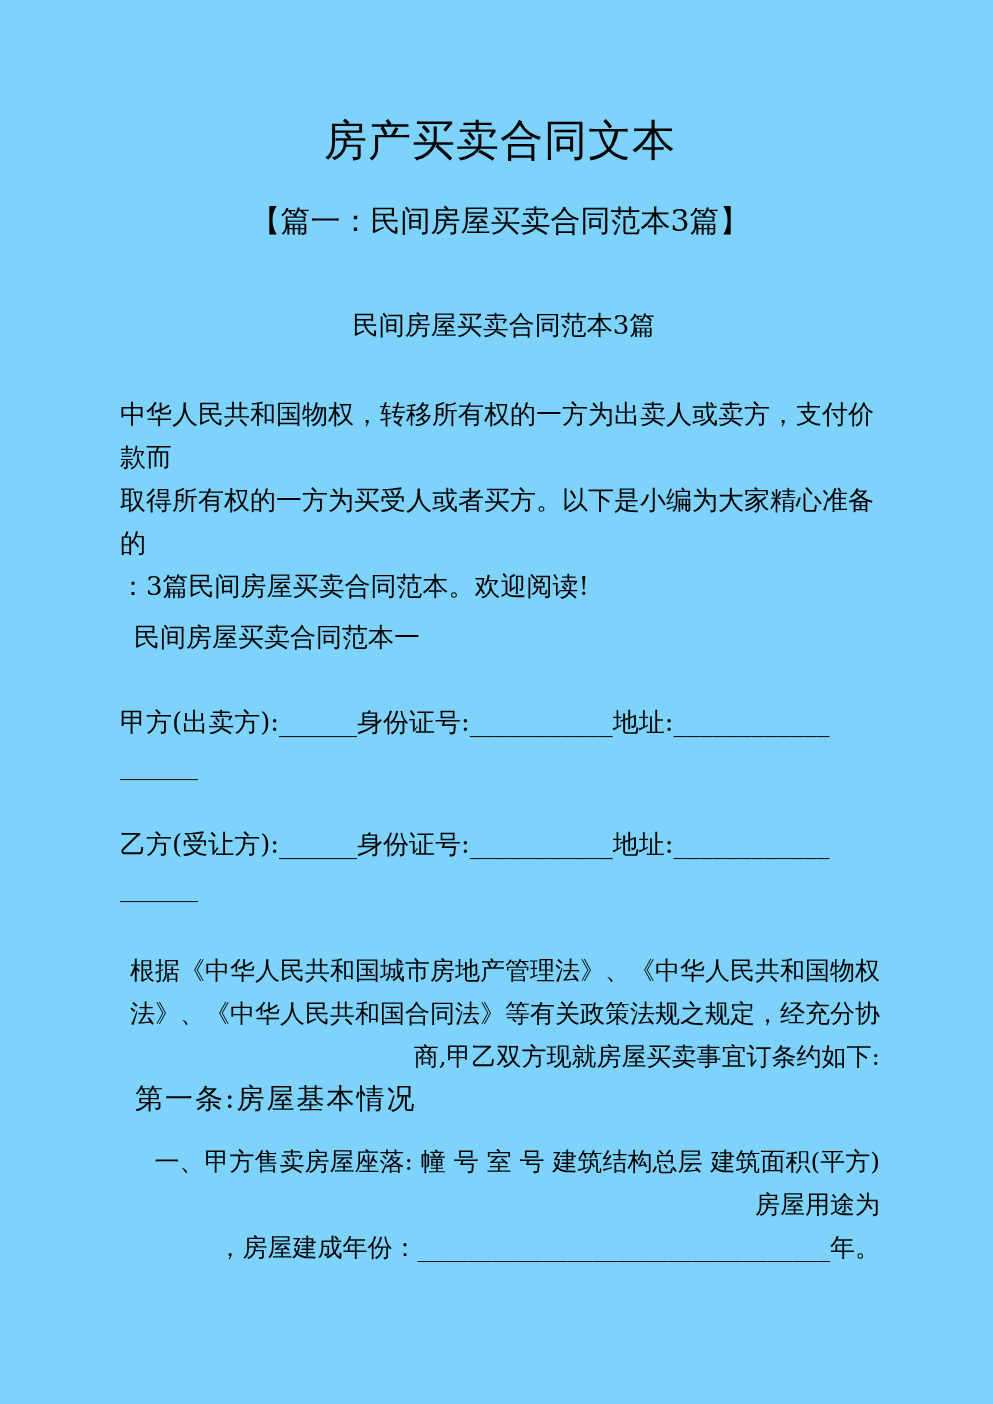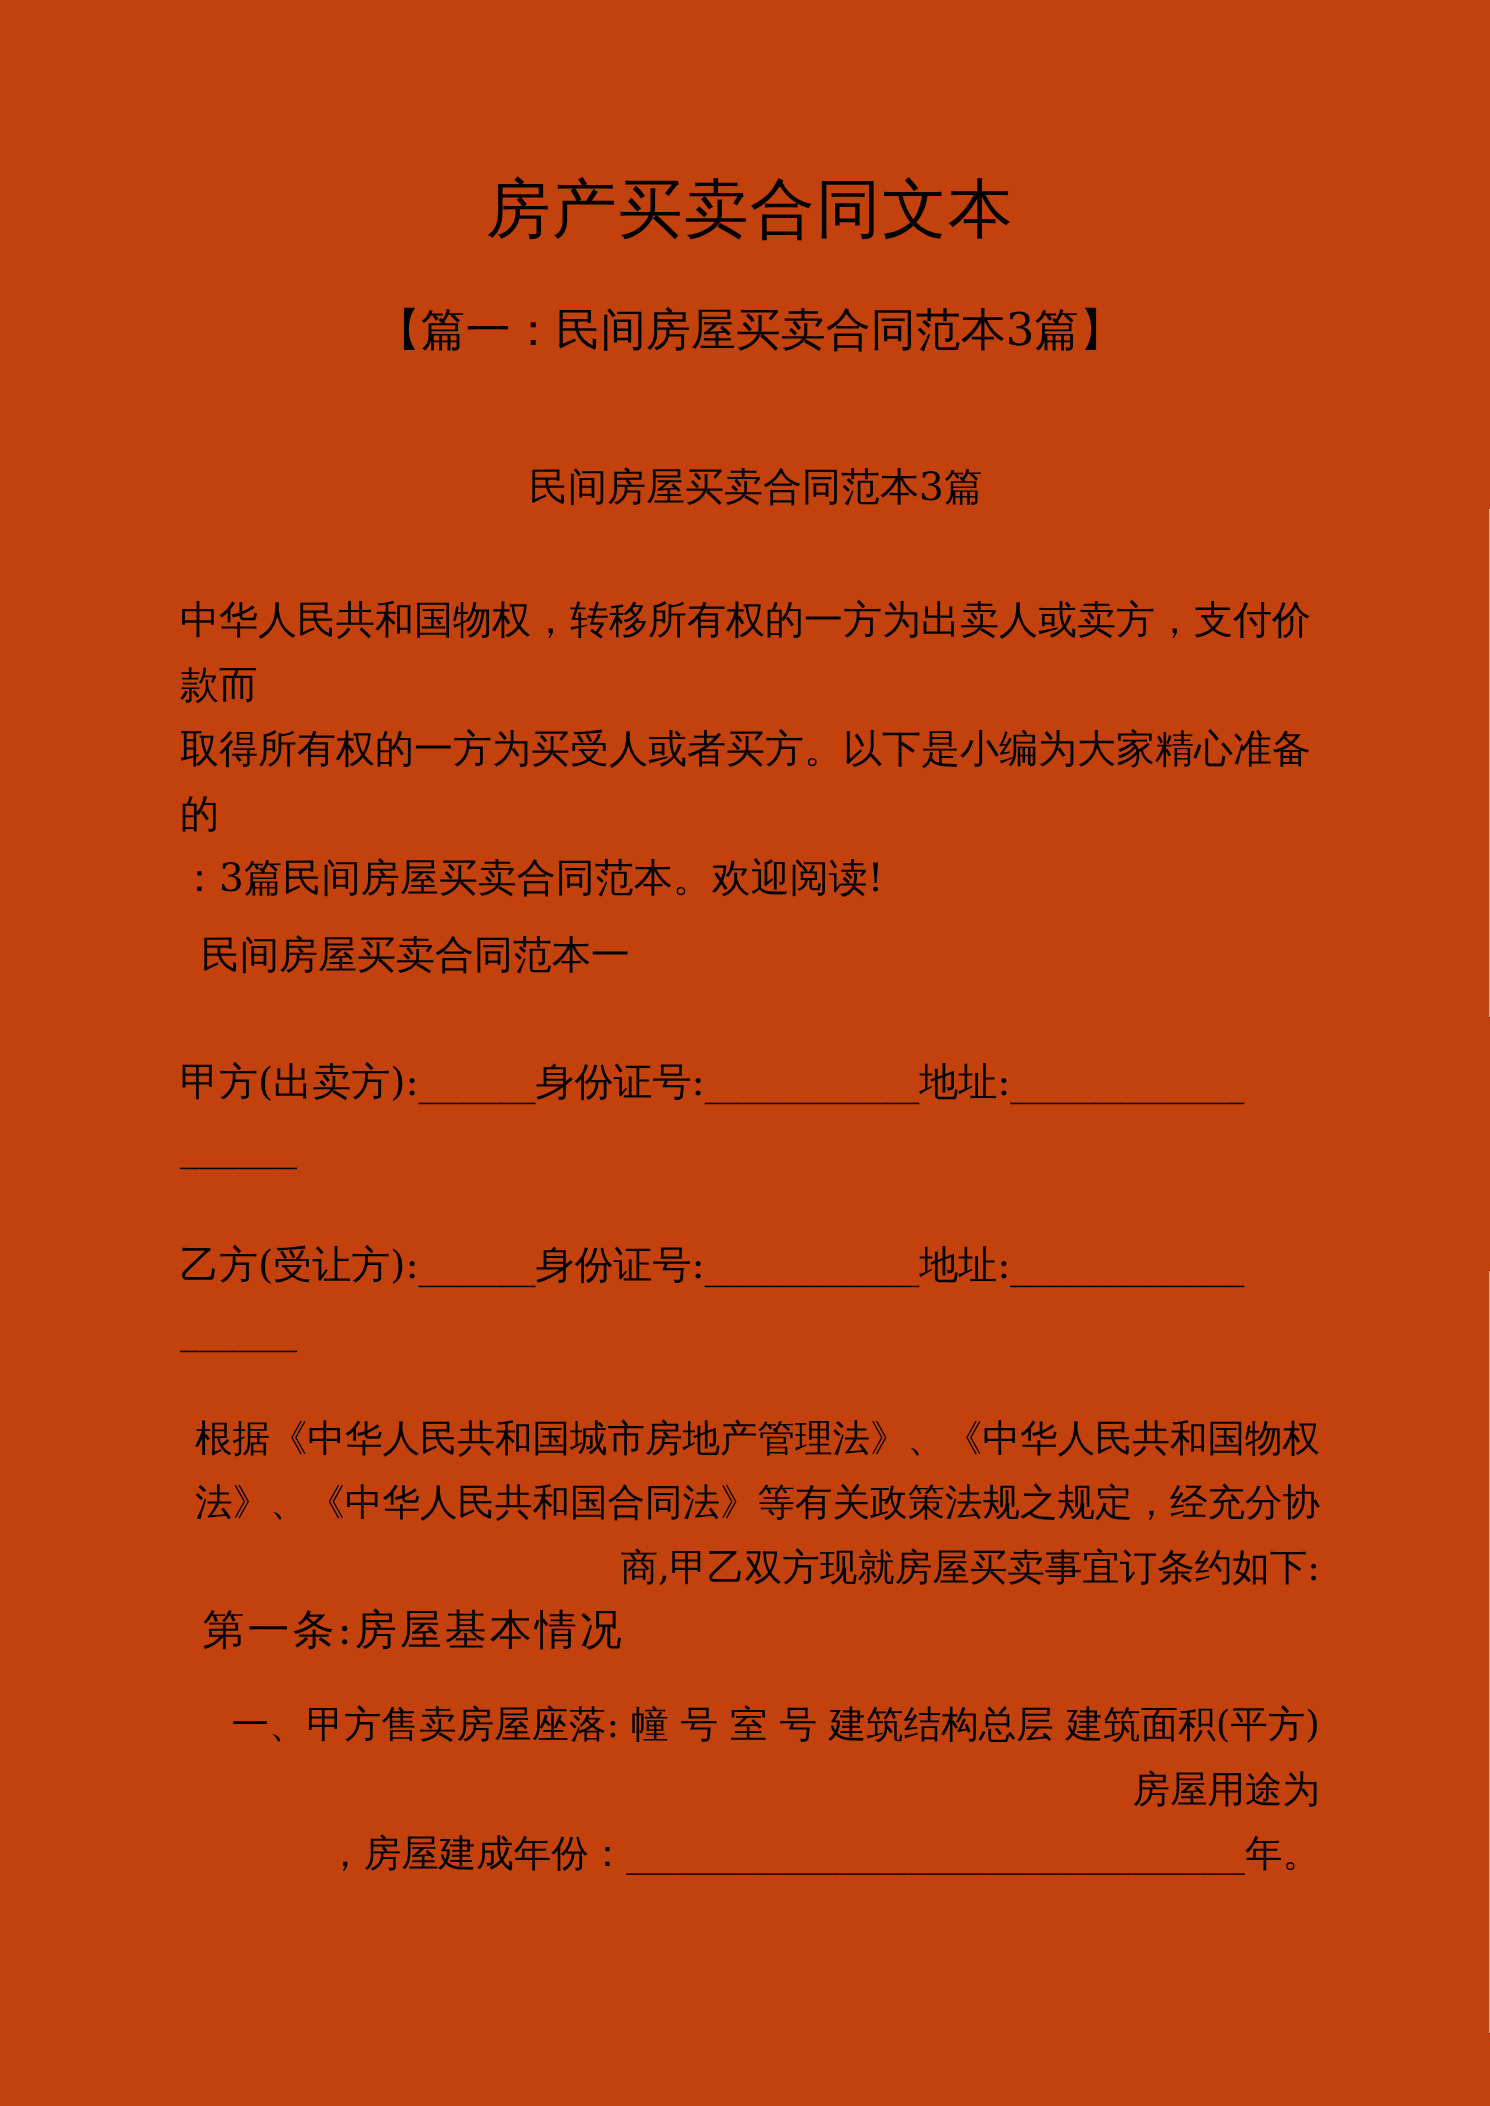--- a/index.html
+++ b/index.html
@@ -7,21 +7,21 @@
     padding: 0;
     background: #ffffff;
   }
   .page {
     position: relative;
     width: 993px;
     height: 1404px;
     box-sizing: border-box;
     margin: 0 auto;
     padding: 112px 113px 0 120px; 
-    background: #c2410c;
+    background: #7dd3fc;
     color: #000000;
     font-family: "DejaVu Serif", "Liberation Serif", serif;
     overflow: hidden;
   }
   .doc-title {
     font-size: 43px;
     font-weight: 400;
     line-height: 56px;
     letter-spacing: 1px;
     text-align: center;
@@ -51,21 +51,21 @@
     margin: 0;
   }
   .ind-8  { padding-left: 8px; text-align: center; }
   .ind-14 { padding-left: 14px; }
   .ind-15 { padding-left: 15px; }
   .ti-15  { text-indent: 15px; }
   .mb-46 { margin-bottom: 46px; }
   .mb-8  { margin-bottom: 8px; }
   .mb-42 { margin-bottom: 42px; }
   .mb-36 { margin-bottom: 36px; }
-  .mb-32 { margin-bottom: 28px; }
+  .mb-32 { margin-bottom: 40px; }
   .mb-2  { margin-bottom: 2px; }
   .mb-22 { margin-bottom: 22px; }
   .mb-34 { margin-bottom: 34px; }
 </style>
 </head>
 <body>
 
 <div class="page">
 
   <h1 class="doc-title">房产买卖合同文本</h1>

